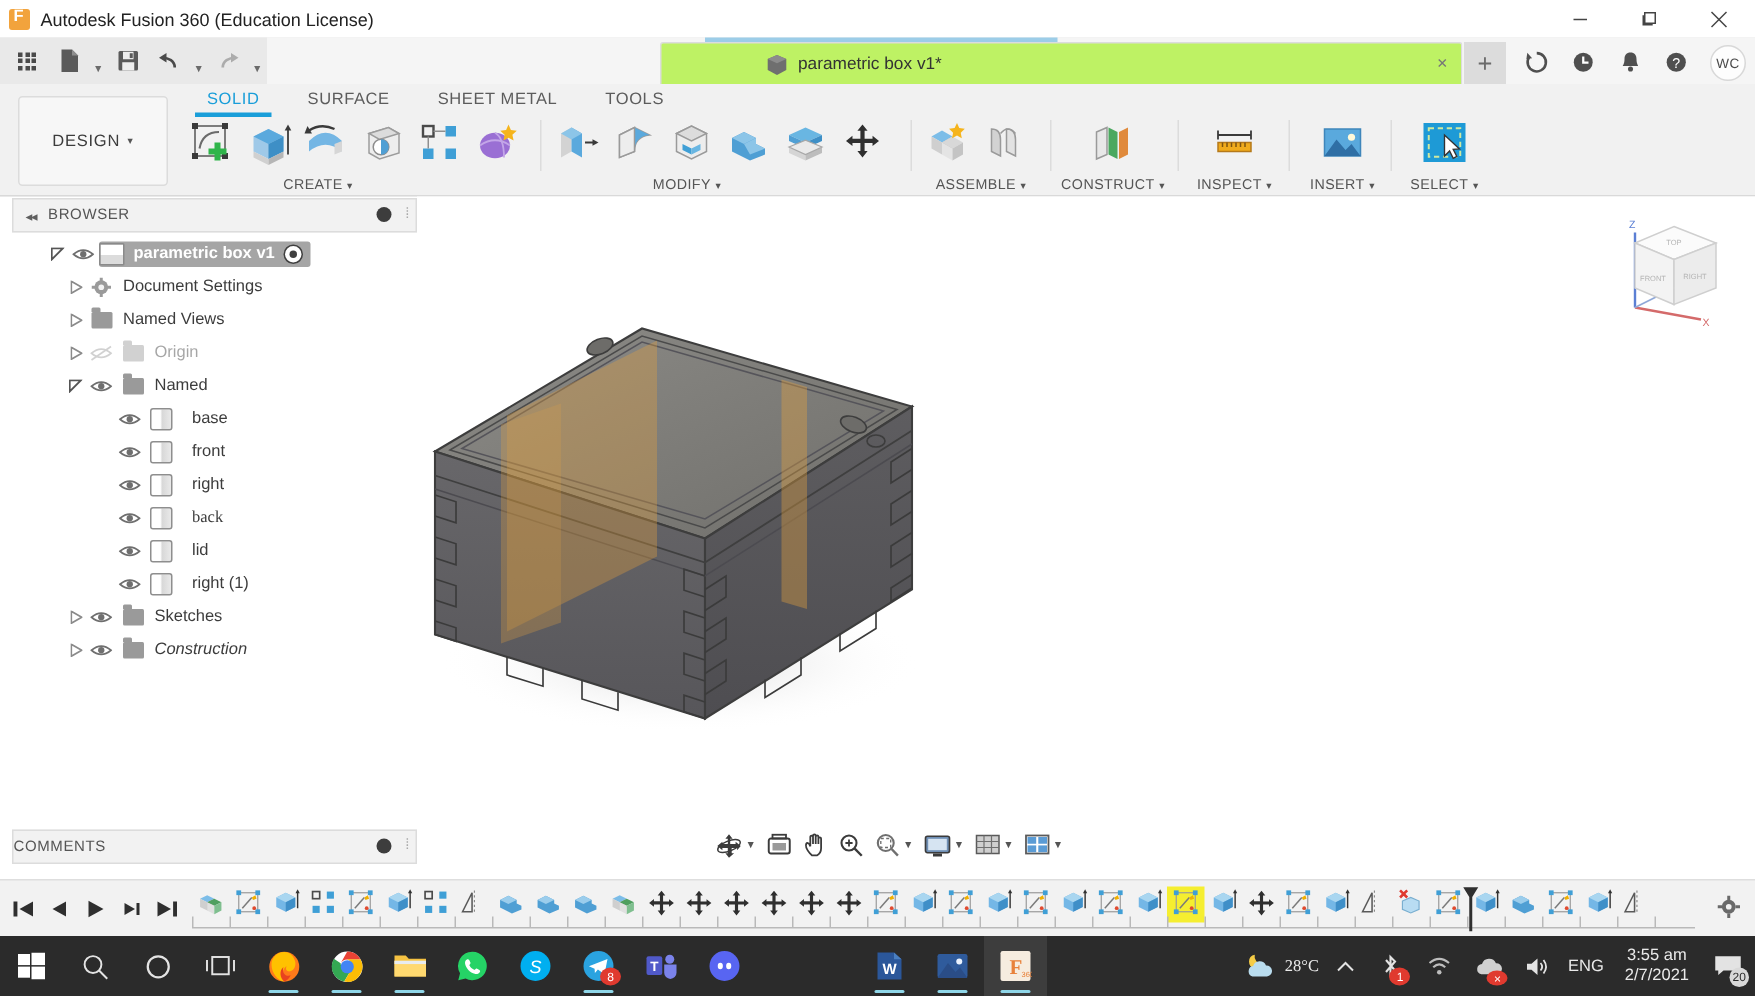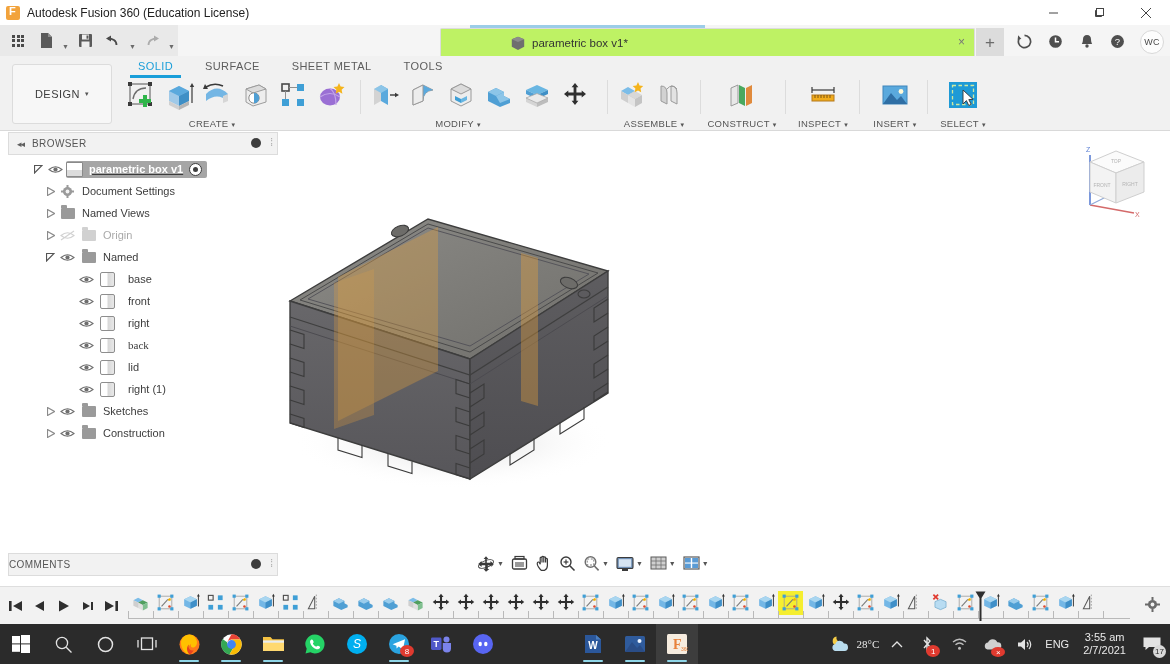--- a/index.html
+++ b/index.html
@@ -499,21 +499,21 @@
 
   <div class="browser">
     <span class="bb">◂◂</span>
     <span class="bt">BROWSER</span>
     <span class="dot"></span>
     <span class="grip">⁞</span>
   </div>
 
   <div class="tree">
 
-    <div class="trow" style="padding-left:24px;text-decoration:underline;">
+    <div class="trow" style="padding-left:24px;">
       <span class="tri">
         <svg width="9" height="9" viewBox="0 0 9 9">
             <path d="M0.5 0.5 L8 0.5 L0.5 8 Z" fill="none" stroke="#555" stroke-width="1.2"></path>
           </svg>
       </span>
       <span class="eye">
         <svg width="15" height="11" viewBox="0 0 15 11">
             <path d="M1 5.5 Q7.5 0 14 5.5 Q7.5 11 1 5.5 Z" fill="none" stroke="#6f6f6f" stroke-width="1.1"></path>
             <circle cx="7.5" cy="5.5" r="2.1" fill="#6f6f6f"></circle>
           </svg>
@@ -680,21 +680,21 @@
             <path d="M1 5.5 Q7.5 0 14 5.5 Q7.5 11 1 5.5 Z" fill="none" stroke="#6f6f6f" stroke-width="1.1"></path>
             <circle cx="7.5" cy="5.5" r="2.1" fill="#6f6f6f"></circle>
           </svg>
       </span>
       <span class="tico">
           <span class="folder"></span>
         </span>
       <span class="tlabel">Sketches</span>
     </div>
 
-    <div class="trow" style="padding-left:36px;">
+    <div class="trow" style="padding-left:36px;font-style:italic;">
       <span class="tri">
         <svg width="8" height="9" viewBox="0 0 8 9">
             <path d="M0.5 0.5 L7.5 4.5 L0.5 8.5 Z" fill="none" stroke="#8b8b8b" stroke-width="1.2"></path>
           </svg>
       </span>
       <span class="eye">
         <svg width="15" height="11" viewBox="0 0 15 11">
             <path d="M1 5.5 Q7.5 0 14 5.5 Q7.5 11 1 5.5 Z" fill="none" stroke="#6f6f6f" stroke-width="1.1"></path>
             <circle cx="7.5" cy="5.5" r="2.1" fill="#6f6f6f"></circle>
           </svg>
@@ -1480,19 +1480,19 @@
       </div>
       <div class="clock">
         <span>3:55 am</span>
         <span>2/7/2021</span>
       </div>
       <div class="it">
         <span class="notifbadge">
           <svg width="20" height="17" viewBox="0 0 20 17">
               <path d="M1.5 1.5 H18.5 V11 H7 L3.5 14 V11 H1.5 Z" fill="#e3e3e3"></path>
             </svg>
-          <span class="badge-num">17</span>
+          <span class="badge-num">20</span>
         </span>
       </div>
     </div>
   </div>
 
 </div>
 
 </body></html>

